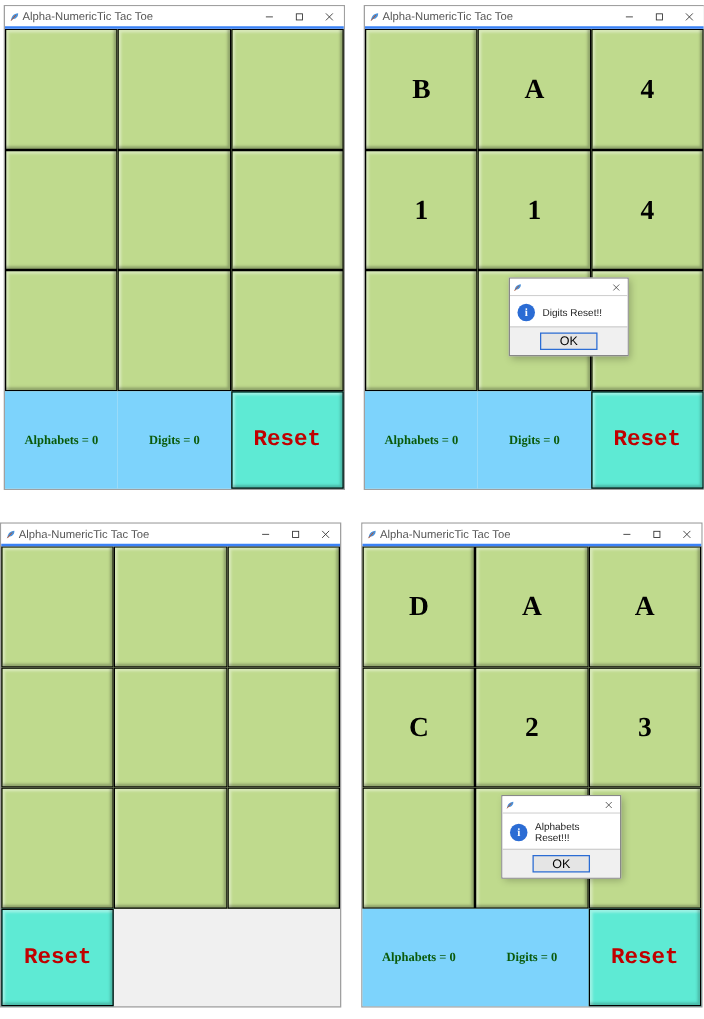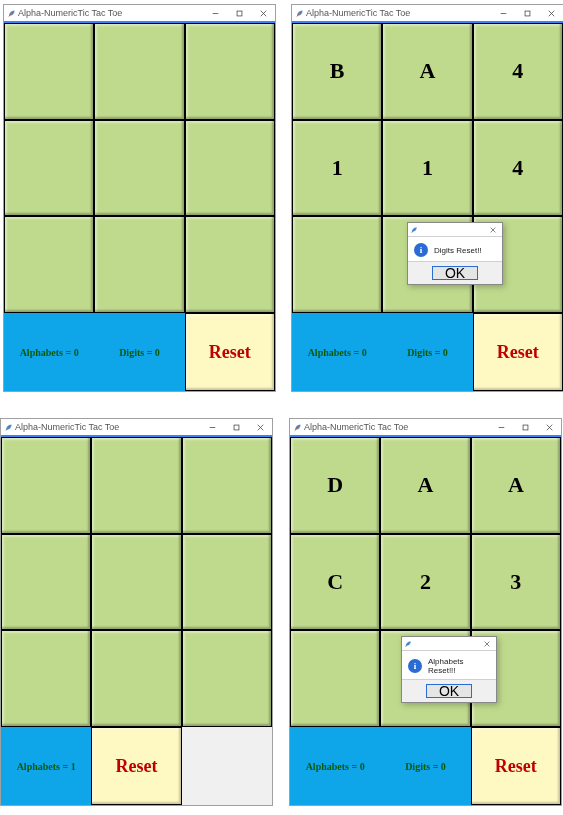--- a/index.html
+++ b/index.html
@@ -80,30 +80,30 @@
       grid-template-columns: 1fr 1fr 1fr;
     }
     .score {
       display: flex;
       justify-content: center;
       align-items: center;
       font-family: Georgia, "Times New Roman", serif;
       font-size: 10px;
       font-weight: bold;
       color: #0a5a0a;
-      background: #0ea5e9;
+      background: #7dd3fc;
     }
     .reset {
-      background: #fef9c3;
+      background: #5eead4;
       border: 1px solid #000;
       box-shadow: inset -2px -2px 2px rgba(0,0,0,0.2), inset 2px 2px 2px rgba(255,255,255,0.4);
       display: flex;
       justify-content: center;
       align-items: center;
-      font-family: Liberation Serif, serif;
+      font-family: Liberation Mono, monospace;
       font-size: 18px;
       font-weight: bold;
       color: #c00000;
     }
     .dialog {
       position: absolute;
       width: 96px;
       background: #f8f8f8;
       border: 1px solid #888;
       box-shadow: 2px 2px 6px rgba(0,0,0,0.25);
@@ -152,21 +152,21 @@
       padding:4px;
       display:flex;
       justify-content:center;
       border-top:1px solid #d0d0d0;
     }
     .dlg-ok {
       width: 46px;
       height: 14px;
       background:#e5e5e5;
       border:1px solid #2b6cd4;
-      font-size:14px;
+      font-size:10px;
       display:flex;
       justify-content:center;
       align-items:center;
       text-align:right;
     }
   </style>
 </head>
 <body>
 
 <div class="window" style="left: 3px; top: 4px; width: 273px; height: 388px;">
@@ -321,21 +321,20 @@
         <div class="cell"></div>
         <div class="cell"></div>
         <div class="cell"></div>
         <div class="cell"></div>
         <div class="cell"></div>
         <div class="cell"></div>
         <div class="cell"></div>
         <div class="cell"></div>
       </div>
       <div class="footer">
-        <div class="score">Alphabets = 1</div>
         <div class="reset">Reset</div>
       </div>
     </div>
   </div>
 <div class="window" style="left: 289px; top: 418px; width: 273px; height: 388px;">
     <div class="titlebar">
       <span class="feather">
         <svg viewBox="0 0 24 24">
           <path d="M20 4c-4 0-9 2-12 6-2 3-3 7-3 10l3-3c3 0 7-1 9-4 3-3 3-6 3-9z" fill="#4a90d9"></path>
           <path d="M5 20L15 8" stroke="#c05020" stroke-width="2" fill="none"></path>

